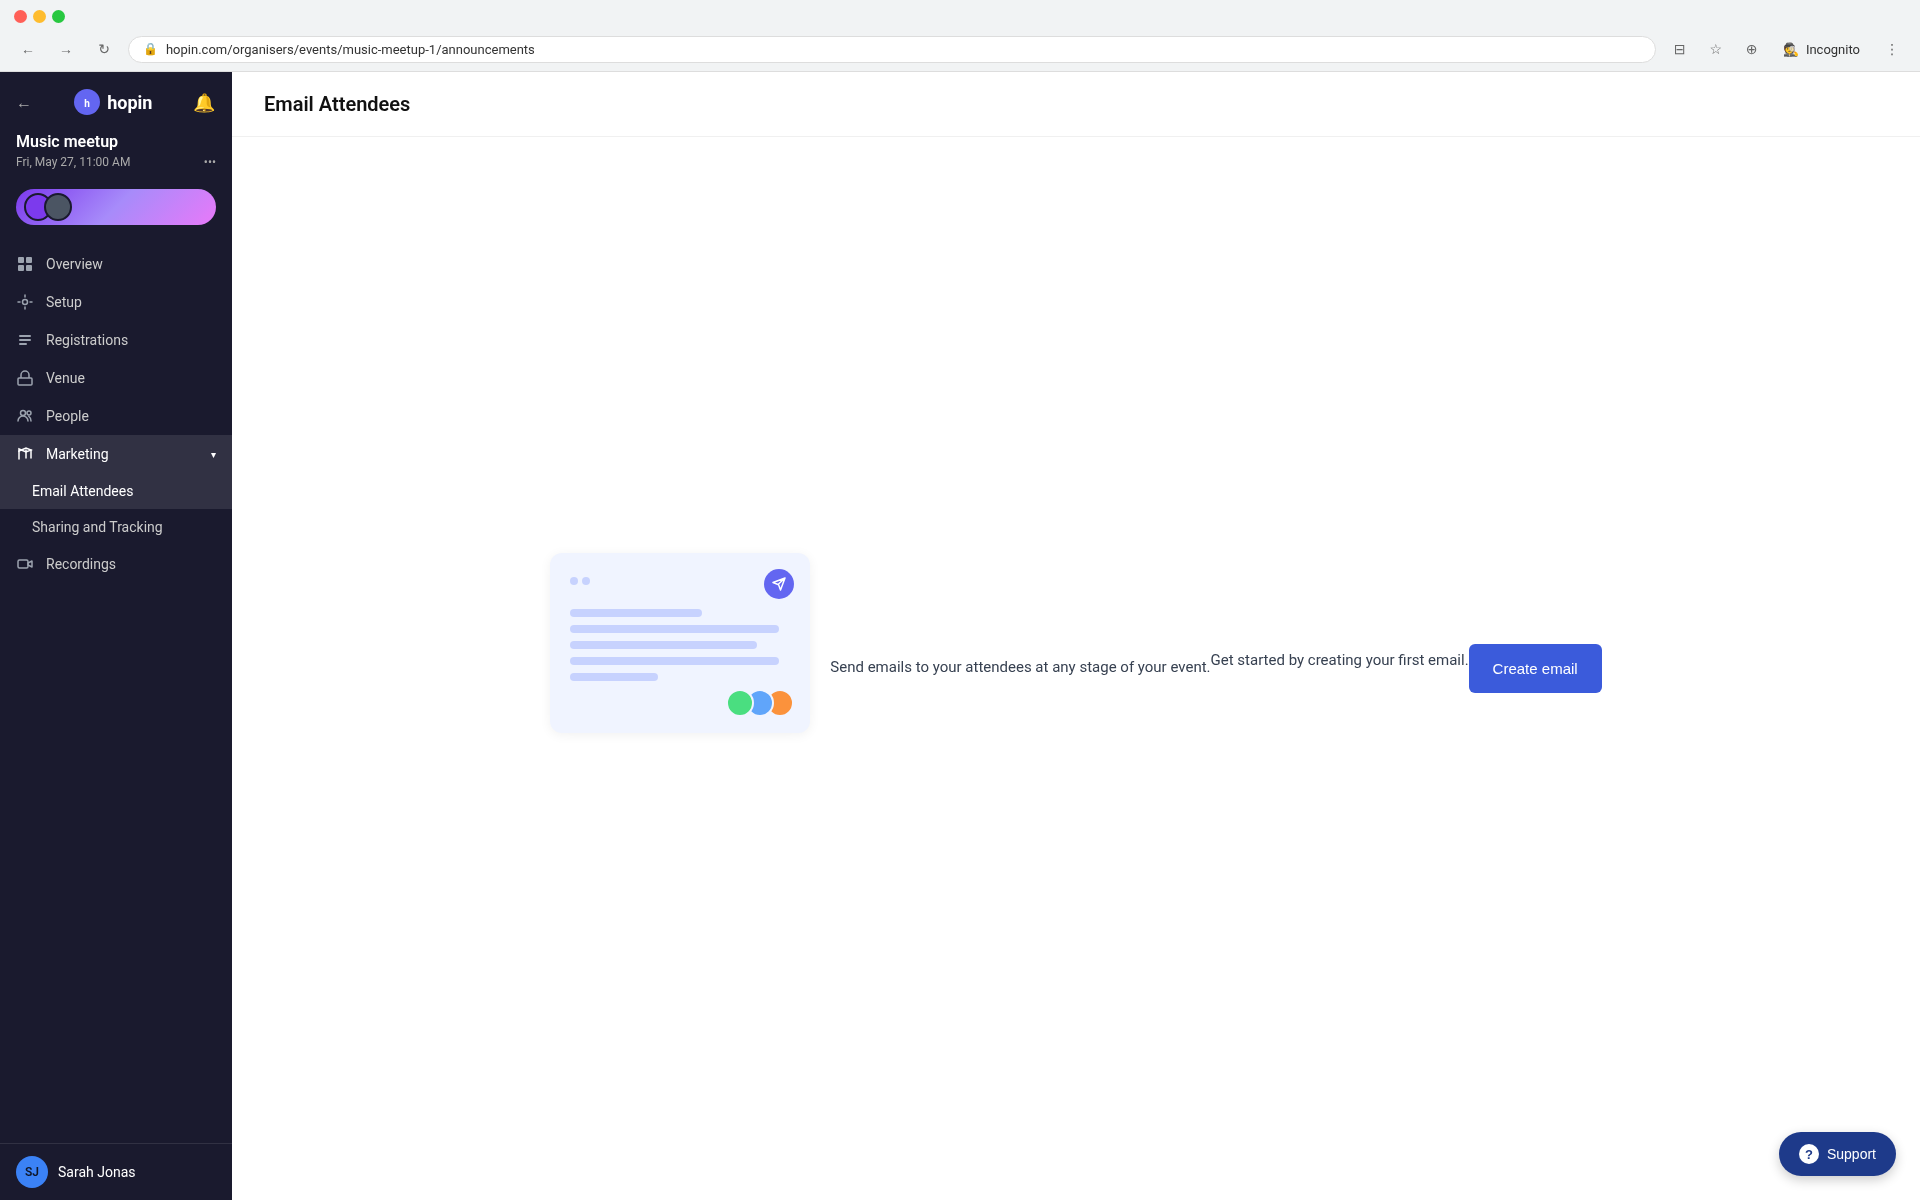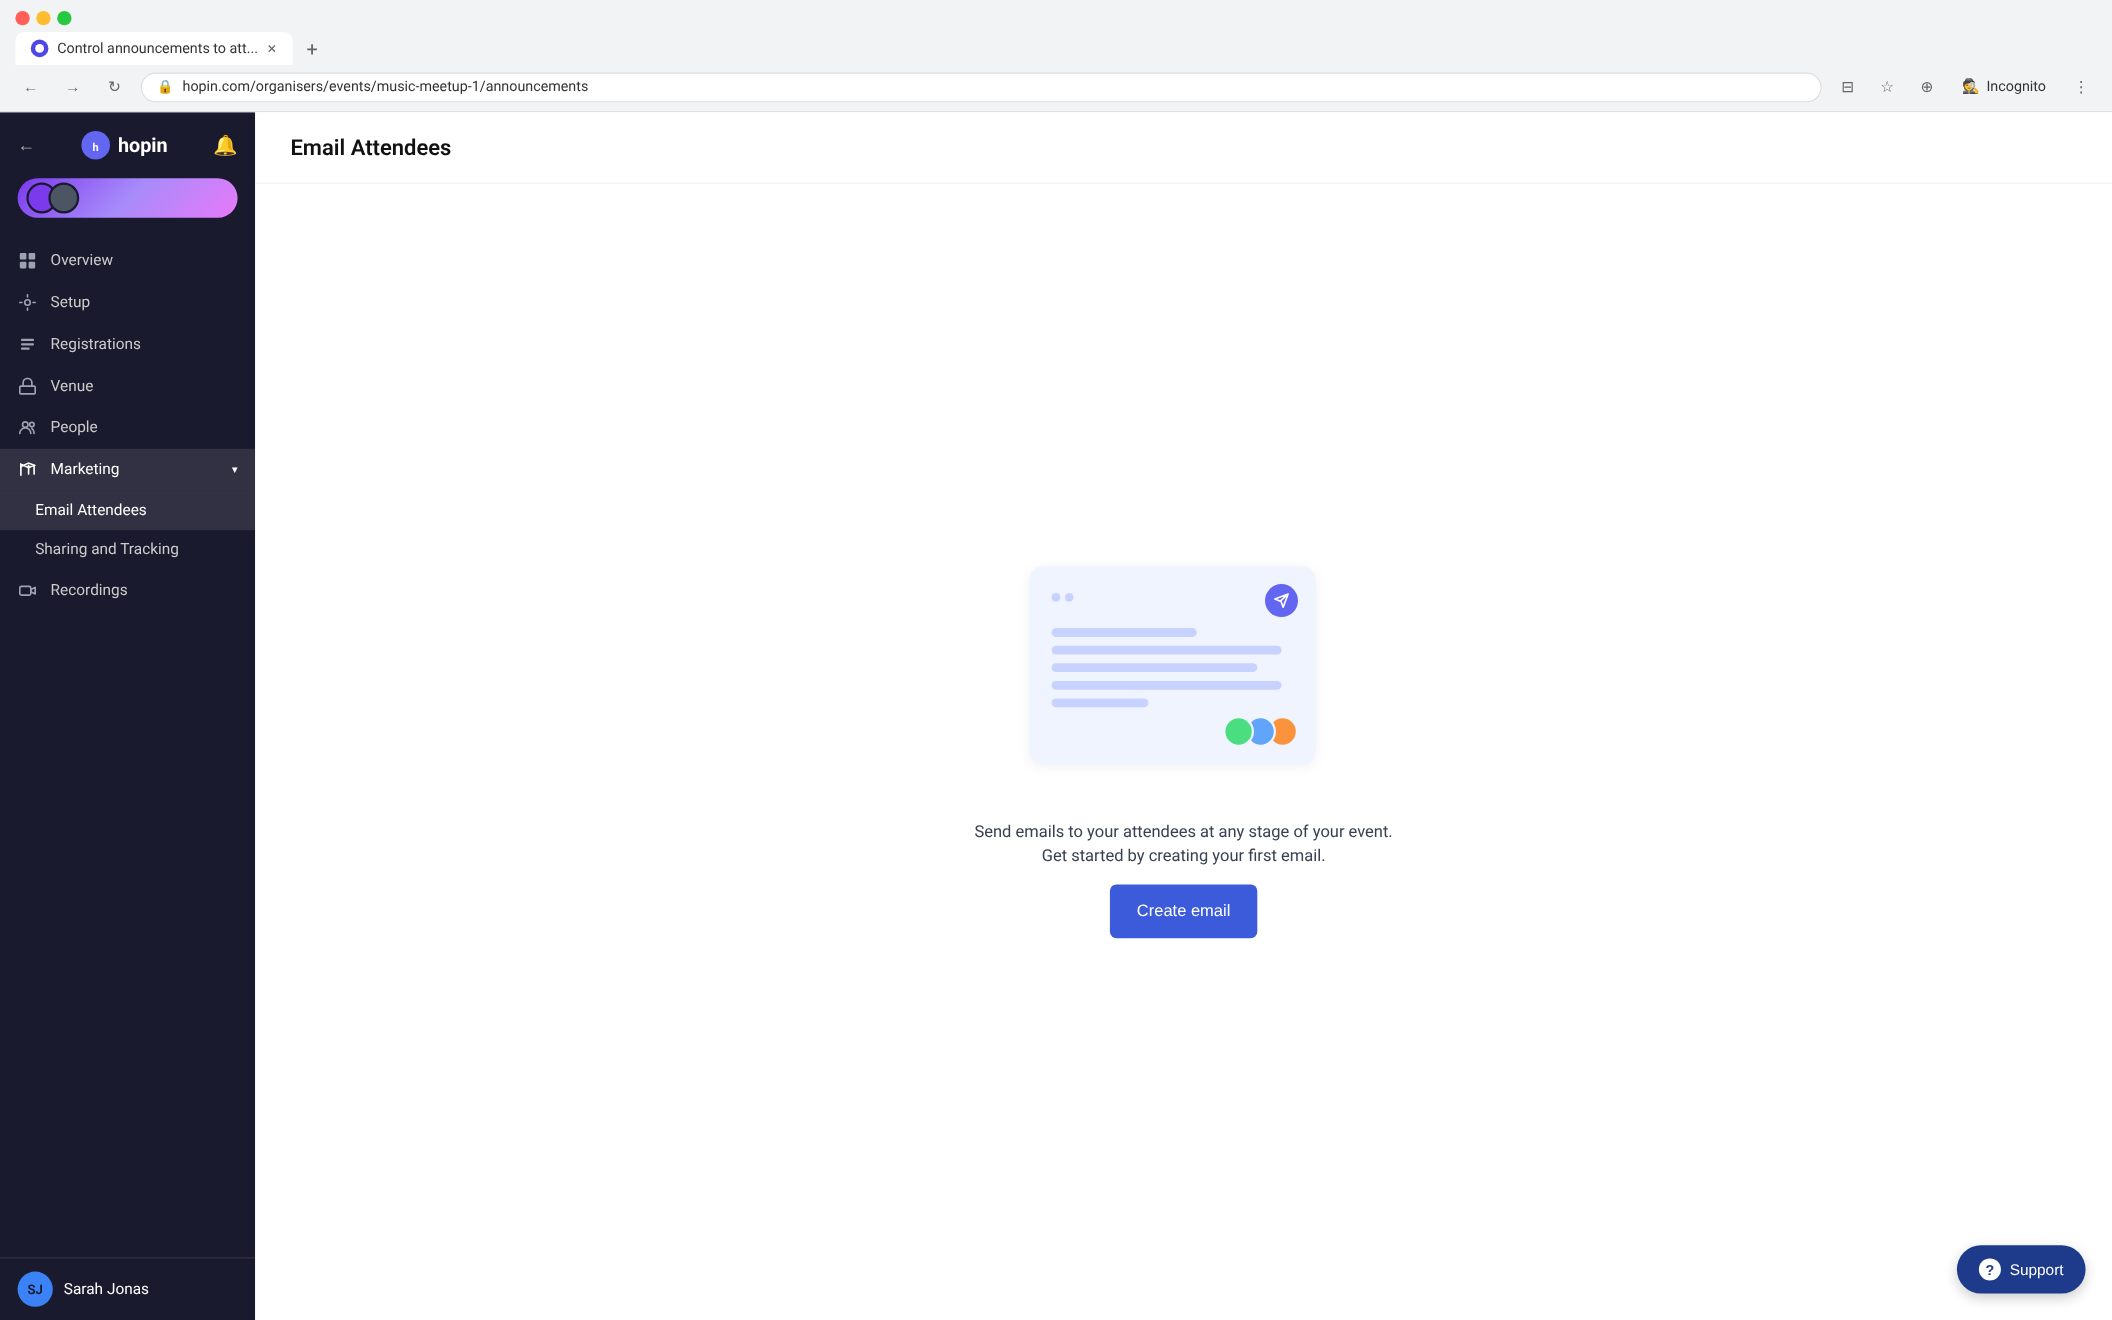--- a/index.html
+++ b/index.html
@@ -56,21 +56,21 @@
     .user-name { font-size: 14px; color: #fff; }
 
     
     .main-content { flex: 1; display: flex; flex-direction: column; background: #fff; overflow: hidden; }
     .main-header { display: flex; align-items: center; justify-content: space-between; padding: 20px 32px; border-bottom: 1px solid #f0f0f0; }
     .page-title { font-size: 20px; font-weight: 600; color: #111; }
     .header-actions { display: flex; align-items: center; gap: 12px; }
     .preview-btn { display: flex; align-items: center; gap: 6px; padding: 8px 14px; border: 1.5px solid #d1d5db; border-radius: 6px; background: #fff; color: #374151; font-size: 14px; cursor: pointer; font-weight: 500; }
 
     
-    .empty-state { flex: 1; display: flex; flex-direction: column; align-items: center; justify-content: center; padding: 40px; }
+    .empty-state { flex: 1; display: flex; align-items: center; justify-content: center; padding: 40px; }
     .empty-illustration { width: 280px; height: 200px; position: relative; margin-bottom: 32px; }
     .email-card { background: #f0f4ff; border-radius: 12px; width: 260px; height: 180px; position: relative; overflow: hidden; display: flex; flex-direction: column; padding: 24px 20px 20px; box-shadow: 0 2px 12px rgba(0,0,0,0.06); }
     .email-card-header { display: flex; align-items: center; gap: 8px; margin-bottom: 16px; }
     .email-card-dots { display: flex; gap: 4px; }
     .email-dot { width: 8px; height: 8px; border-radius: 50%; background: #c7d2fe; }
     .email-send-btn { width: 30px; height: 30px; background: #6366f1; border-radius: 50%; display: flex; align-items: center; justify-content: center; margin-left: auto; position: absolute; top: 16px; right: 16px; }
     .email-send-btn svg { width: 14px; height: 14px; fill: #fff; }
     .email-lines { display: flex; flex-direction: column; gap: 8px; margin-top: 8px; }
     .email-line { height: 8px; border-radius: 4px; background: #c7d2fe; }
     .email-line.short { width: 60%; }
@@ -93,32 +93,20 @@
   </style>
 </head>
 <body>
 
 <div class="browser-chrome">
   <div class="browser-traffic">
     <div class="traffic-btn traffic-close"></div>
     <div class="traffic-btn traffic-min"></div>
     <div class="traffic-btn traffic-max"></div>
   </div>
-  <div class="browser-tabs">
-    <div class="browser-tab">
-      <div class="tab-icon">
-        <svg width="10" height="10" viewBox="0 0 10 10">
-            <circle cx="5" cy="5" r="4" fill="white"></circle>
-          </svg>
-      </div>
-      <span>Control announcements to att...</span>
-      <span class="tab-close">✕</span>
-    </div>
-    <div class="tab-new">+</div>
-  </div>
   <div class="browser-omnibar">
     <div class="nav-btn">←</div>
     <div class="nav-btn">→</div>
     <div class="nav-btn">↻</div>
     <div class="url-bar">
       <span class="url-lock">🔒</span>
       <span>hopin.com/organisers/events/music-meetup-1/announcements</span>
     </div>
     <div class="omnibar-actions">
       <div class="omnibar-action-btn">⊟</div>
@@ -141,20 +129,27 @@
       <div class="sidebar-logo">
         <svg class="logo-icon" viewBox="0 0 28 28">
           <circle cx="14" cy="14" r="13" fill="#6366f1"></circle>
           <text x="14" y="19" text-anchor="middle" fill="white" font-size="10" font-weight="bold">h</text>
         </svg>
         <span>hopin</span>
       </div>
       <div class="sidebar-notif">🔔</div>
     </div>
 
+    <div class="event-info">
+      <div class="event-name">Music meetup</div>
+      <div class="event-date">
+        <span>Fri, May 27, 11:00 AM</span>
+        <span class="event-more">•••</span>
+      </div>
+    </div>
 
     <div class="event-avatars">
       <div class="avatar-pill">
         <div class="avatar-item avatar-purple"></div>
         <div class="avatar-item avatar-dark" style="margin-left:-8px;"></div>
       </div>
     </div>
 
     <div class="nav-section">
 

